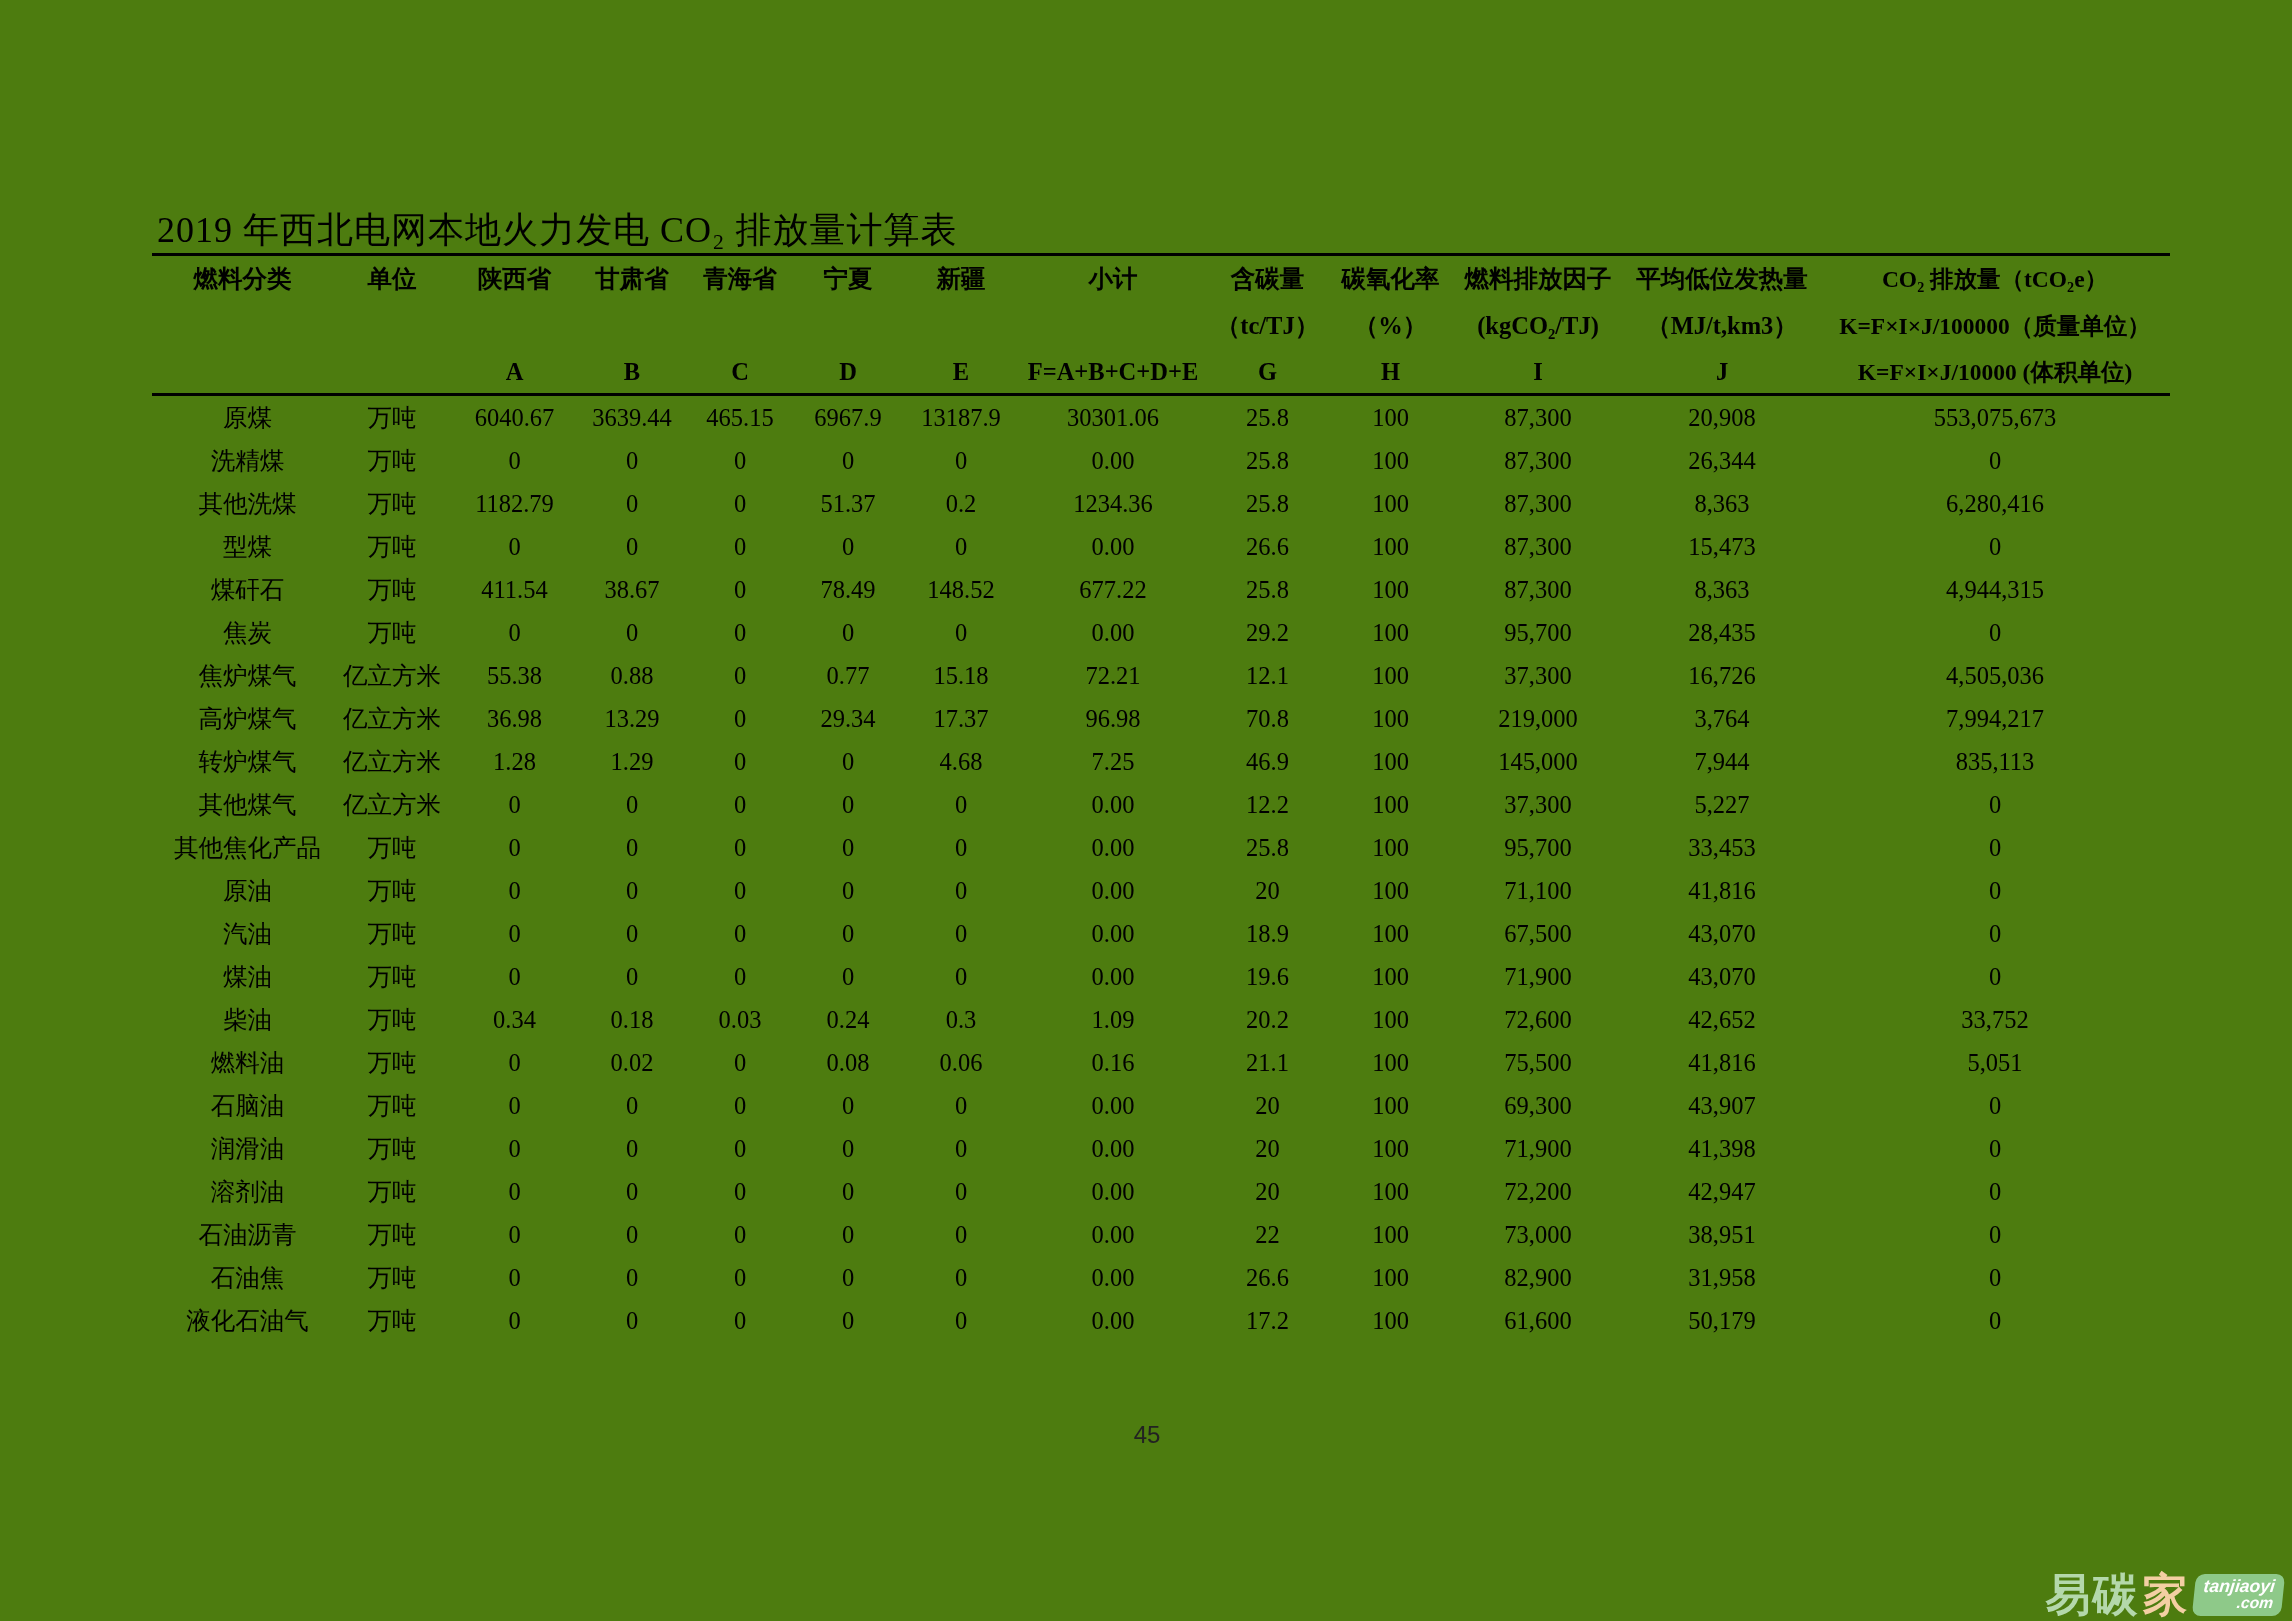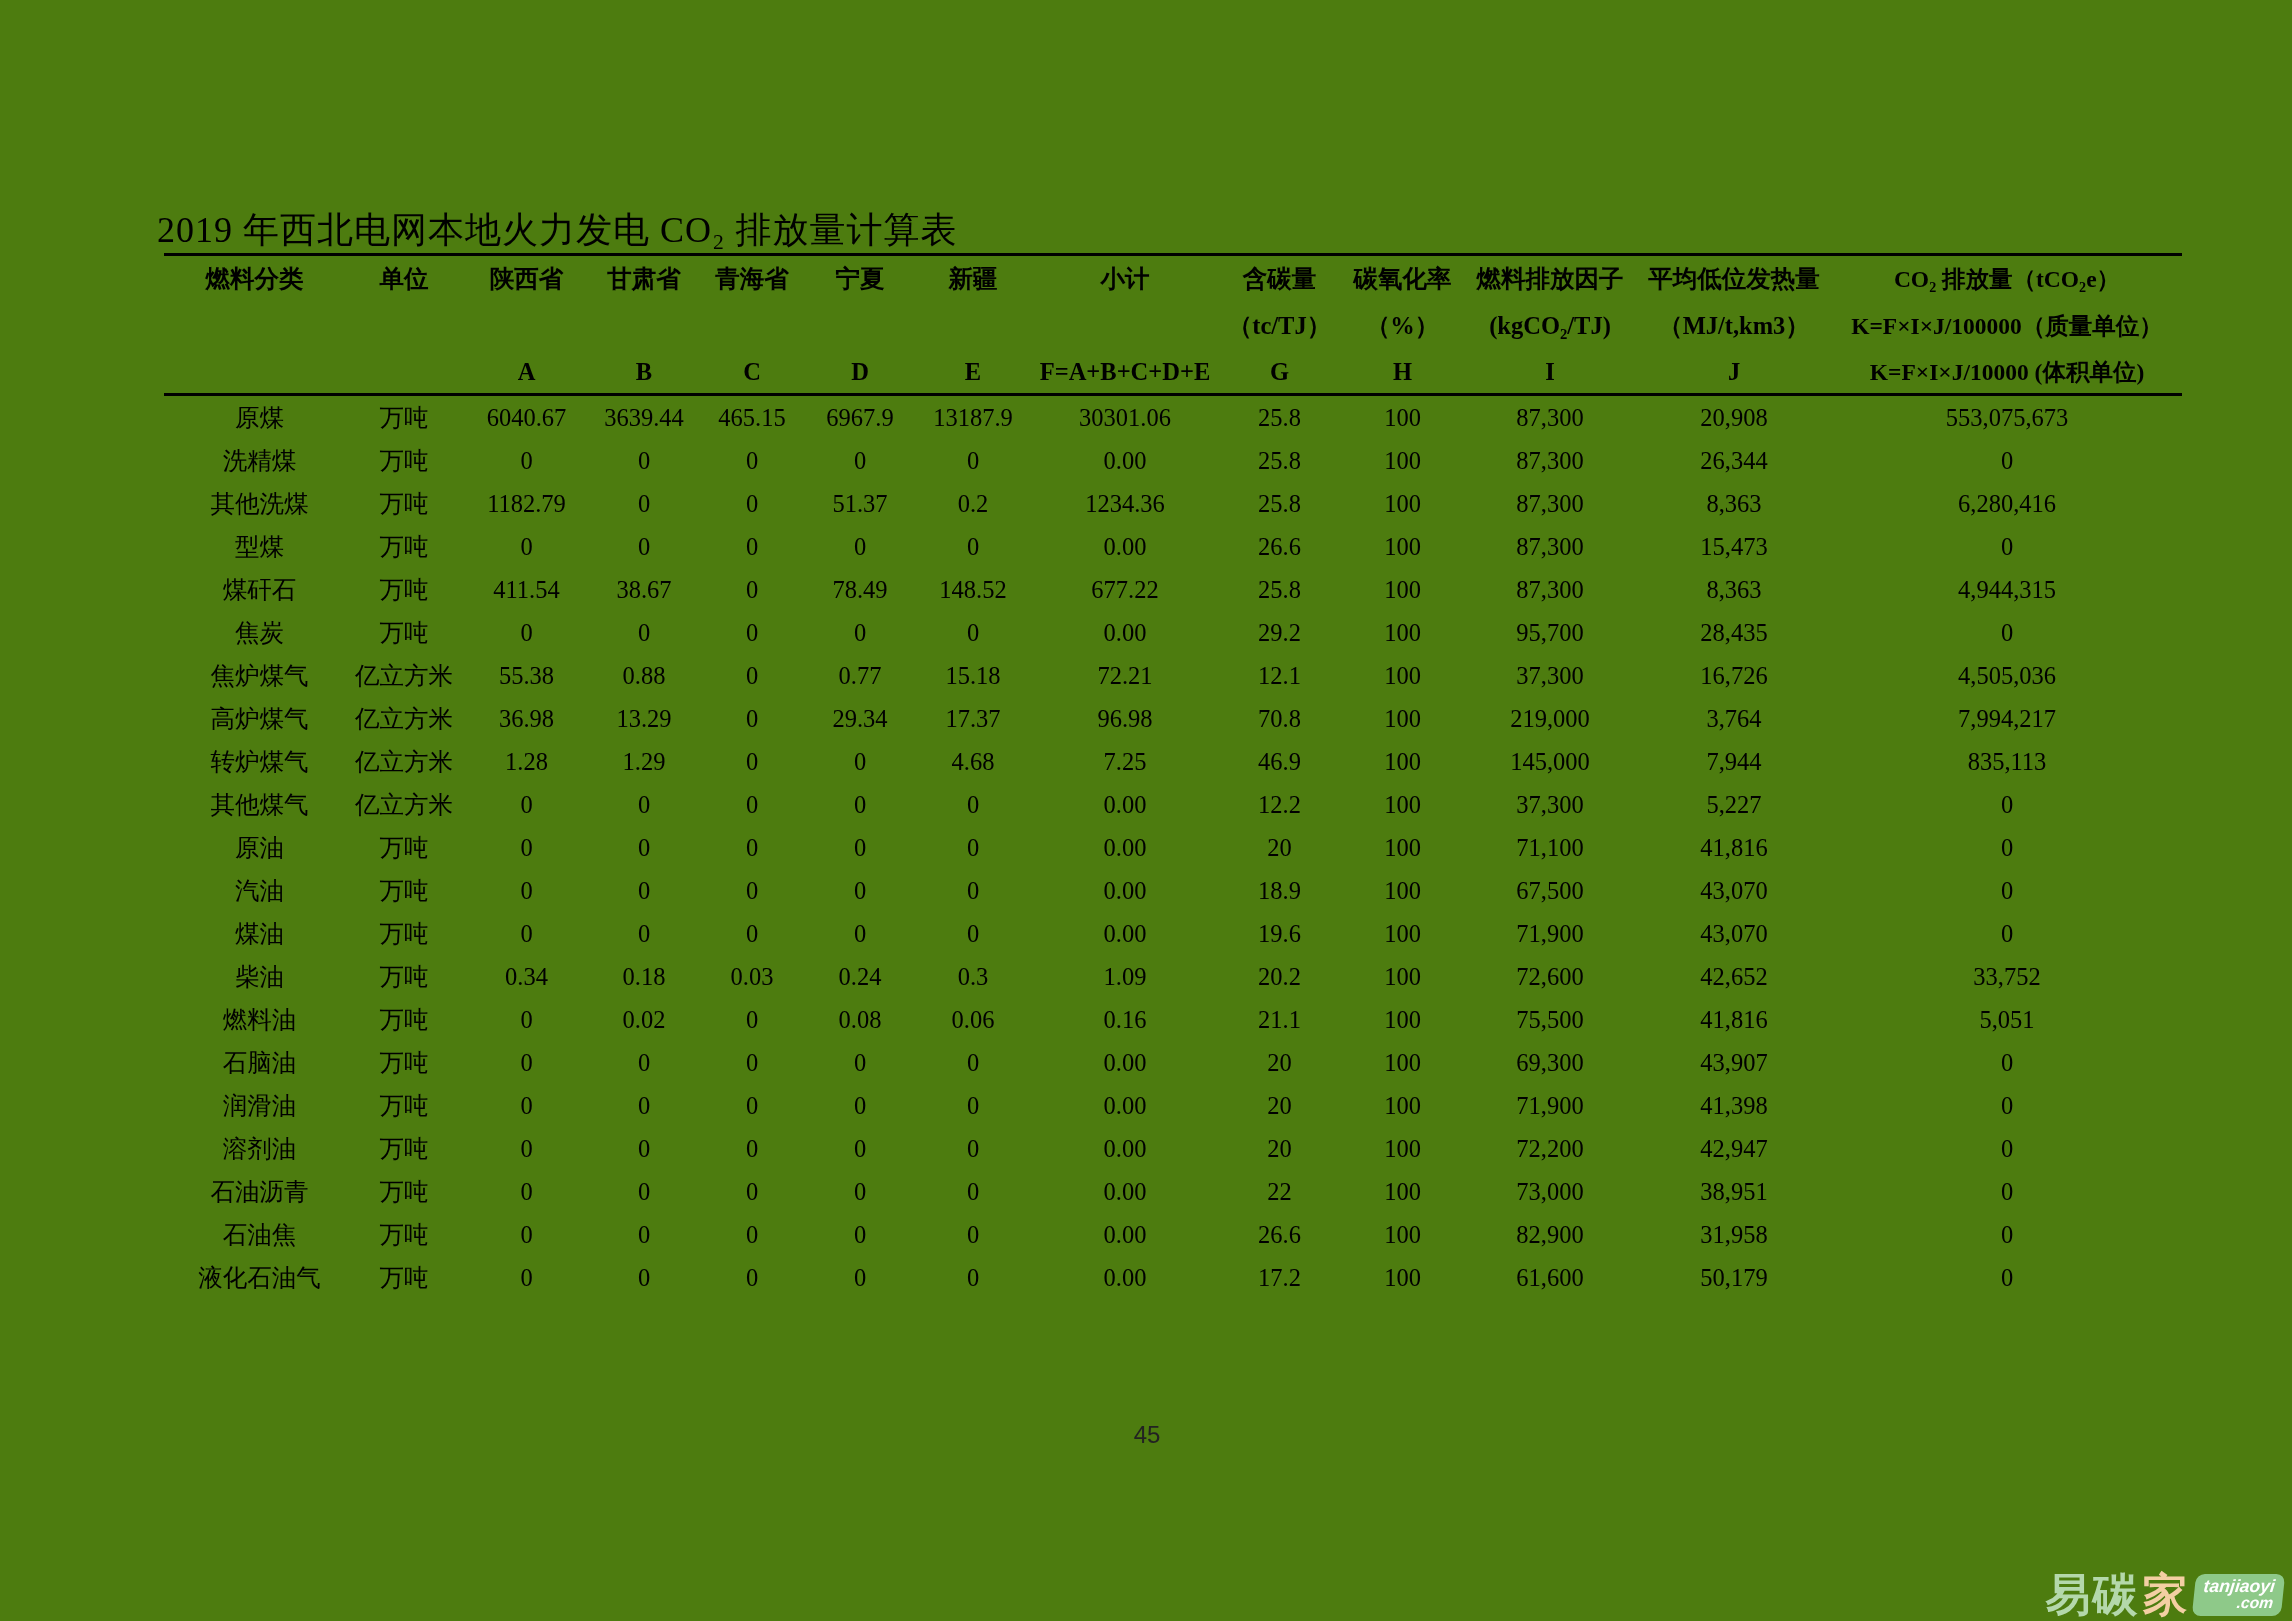--- a/index.html
+++ b/index.html
@@ -6,21 +6,21 @@
   .page {
     position:relative; width:2293px; height:1621px; background:#4d7c0f;
     font-family:"Liberation Serif","DejaVu Serif",serif; color:#000;
     overflow:hidden;
   }
   .title {
     position:absolute; left:157px; top:206px; margin:0;
     font-size:36px; font-weight:normal; letter-spacing:1px; white-space:nowrap;
   }
   table.emissions {
-    position:absolute; left:164px; top:253px; width:2016px;
+    position:absolute; left:152px; top:253px; width:2016px;
     border-collapse:collapse; table-layout:fixed;
   }
   tr.h1 th { border-top:3.9px solid #000; }
   tr.h3 th { border-bottom:3.9px solid #000; }
   th {
     font-weight:bold; font-size:24.5px; text-align:center;
     vertical-align:middle; padding:0; white-space:nowrap; overflow:visible;
   }
   tr.h1 th { height:45px; }
   tr.h2 th { height:49px; }
@@ -265,20 +265,35 @@
           <td>0</td>
           <td>0</td>
           <td>0.00</td>
           <td>12.2</td>
           <td>100</td>
           <td>37,300</td>
           <td>5,227</td>
           <td>0</td>
         </tr>
         <tr>
+          <td class="fuel">其他焦化产品</td>
+          <td>万吨</td>
+          <td>0</td>
+          <td>0</td>
+          <td>0</td>
+          <td>0</td>
+          <td>0</td>
+          <td>0.00</td>
+          <td>25.8</td>
+          <td>100</td>
+          <td>95,700</td>
+          <td>33,453</td>
+          <td>0</td>
+        </tr>
+        <tr>
           <td class="fuel">原油</td>
           <td>万吨</td>
           <td>0</td>
           <td>0</td>
           <td>0</td>
           <td>0</td>
           <td>0</td>
           <td>0.00</td>
           <td>20</td>
           <td>100</td>

